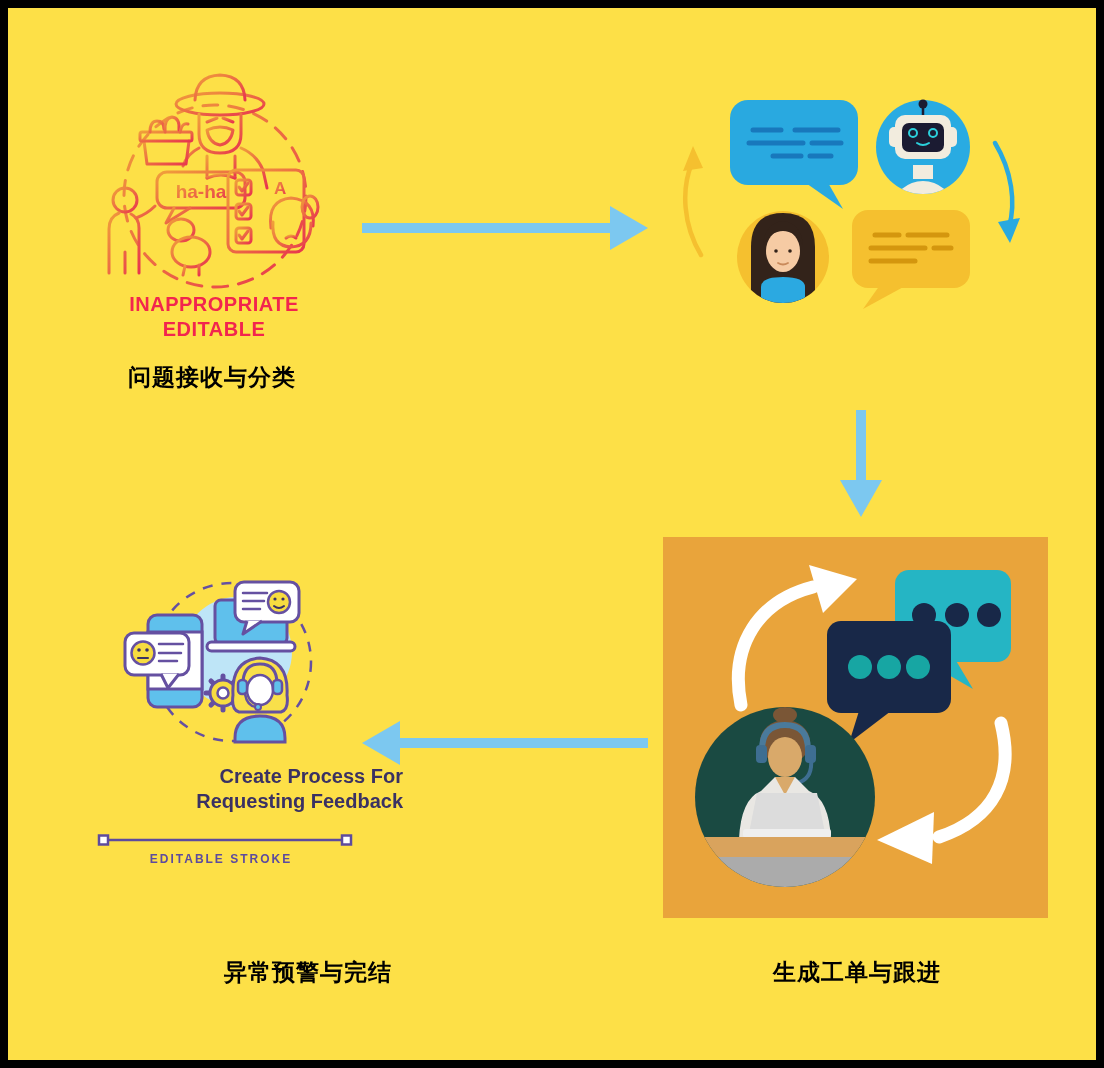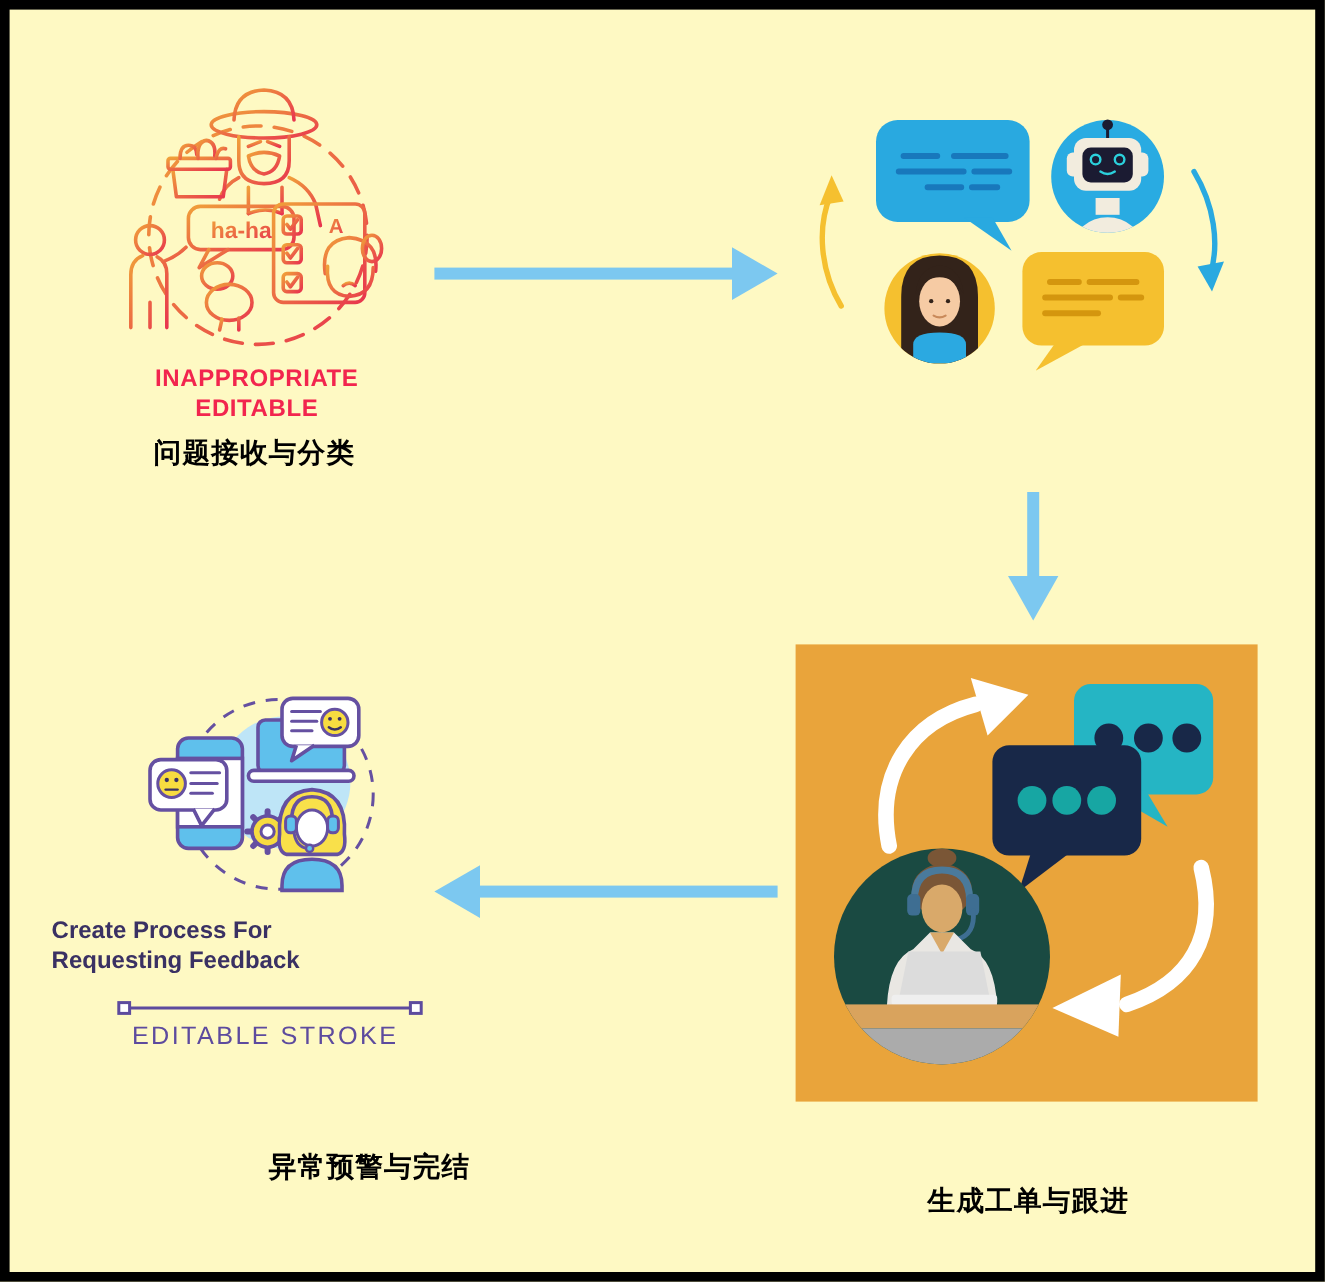--- a/index.html
+++ b/index.html
@@ -1,28 +1,28 @@
 <!DOCTYPE html>
 <html><head>
 <meta charset="utf-8">
 <style>
   * { margin:0; padding:0; box-sizing:border-box; }
   html,body { width:1104px; height:1068px; }
   body { background:#000; font-family:"Liberation Sans", sans-serif; }
   .frame { position:absolute; left:0; top:0; width:1104px; height:1068px;
-           border:8px solid #000; background:#fef9c3; overflow:hidden; }
+           border:8px solid #000; background:#fde047; overflow:hidden; }
   .abs { position:absolute; }
   .step-label { position:absolute; width:360px; text-align:center;
                 font-size:23px; font-weight:700; color:#000; letter-spacing:1px; }
   .caption-red { position:absolute; width:360px; text-align:center;
-                 font-size:20px; font-weight:700; color:#F2254E; line-height:25px; letter-spacing:0.5px;margin-top:12px; }
-  .title-purple { position:absolute; width:360px; text-align:left;
+                 font-size:20px; font-weight:700; color:#F2254E; line-height:25px; letter-spacing:0.5px; }
+  .title-purple { position:absolute; width:360px; text-align:right;
                   font-size:20px; font-weight:700; color:#3A3163; line-height:25px; }
   .subtitle-purple { position:absolute; width:360px; text-align:center;
-                     font-size:21px; font-weight:400; color:#5D4B9E; letter-spacing:2px; }
+                     font-size:12px; font-weight:700; color:#5D4B9E; letter-spacing:2px; }
   svg { display:block; overflow:visible; }
 </style>
 </head>
 <body>
 
 <div class="frame">
 
   <svg class="abs" style="left:87px; top:52px;" width="245" height="230" viewBox="0 0 245 230">
     <defs>
       <linearGradient id="g1" x1="0" y1="0" x2="1" y2="1">
@@ -223,21 +223,21 @@
         <rect x="80" y="292" width="88" height="9" rx="3" fill="#EFEFEF"></rect>
         <rect x="26" y="300" width="194" height="20" fill="#D9A35D"></rect>
         <rect x="26" y="320" width="194" height="34" fill="#ABABAB"></rect>
       </g>
     </g>
 
     <path d="M 338 186 C 352 242 330 282 276 300" stroke="#fff" stroke-width="13" fill="none" stroke-linecap="round"></path>
     <polygon points="214,303 271,275 269,327" fill="#fff"></polygon>
   </svg>
 
-  <div class="step-label" style="left:669px; top:949px;margin-top:28px;">生成工单与跟进</div>
+  <div class="step-label" style="left:669px; top:949px;">生成工单与跟进</div>
 
   <svg class="abs" style="left:354px; top:707px;" width="286" height="56" viewBox="0 0 286 56">
     <rect x="36" y="23" width="250" height="10" fill="#7CC8F0"></rect>
     <polygon points="38,6 38,50 0,28" fill="#7CC8F0"></polygon>
   </svg>
 
   <svg class="abs" style="left:87px; top:552px;" width="250" height="200" viewBox="0 0 250 200">
     <circle cx="137" cy="102" r="79" fill="none" stroke="#6550A1" stroke-width="2.5" stroke-dasharray="10 9"></circle>
     <circle cx="142" cy="92" r="55" fill="#BEE5F7"></circle>
 

